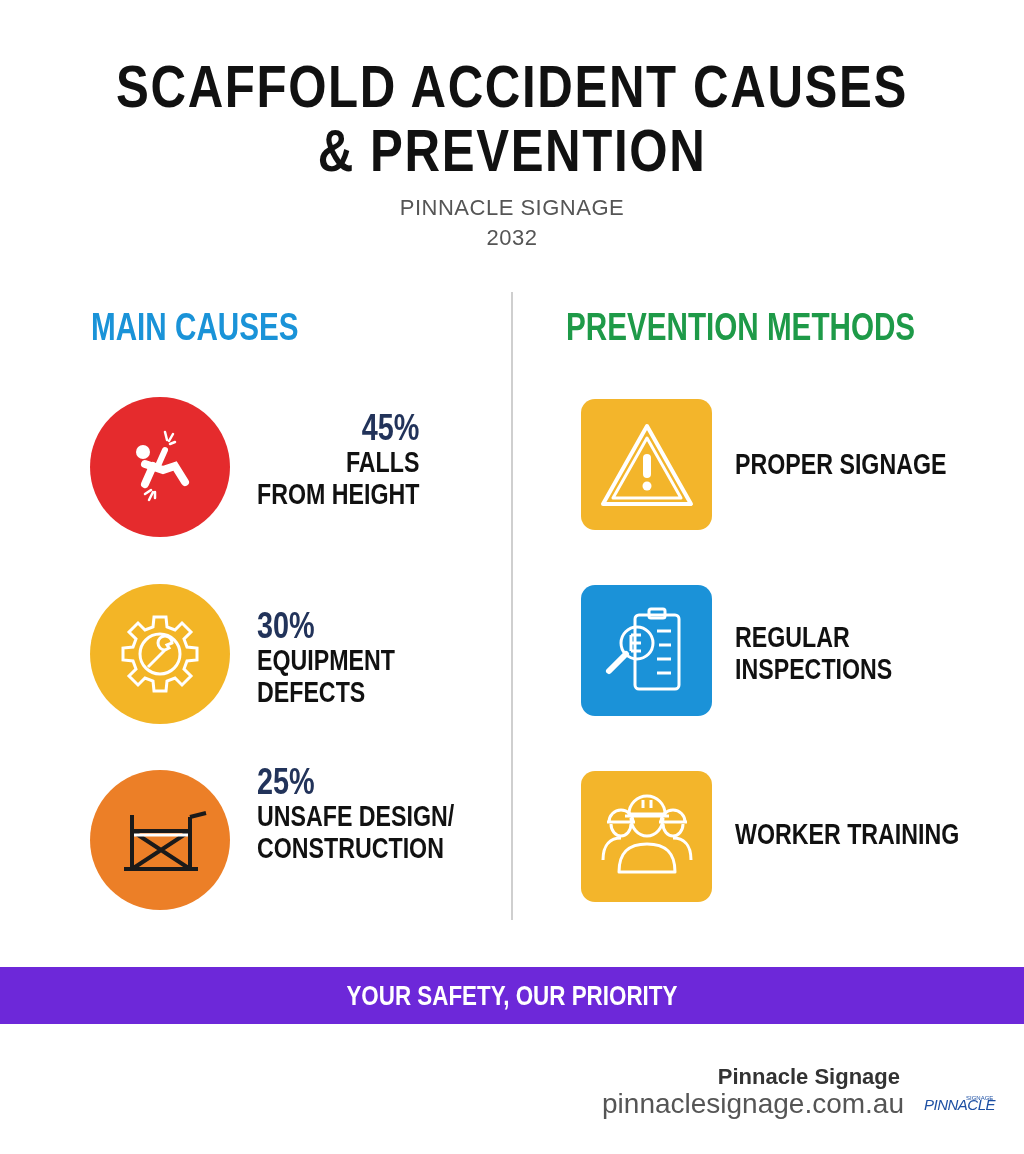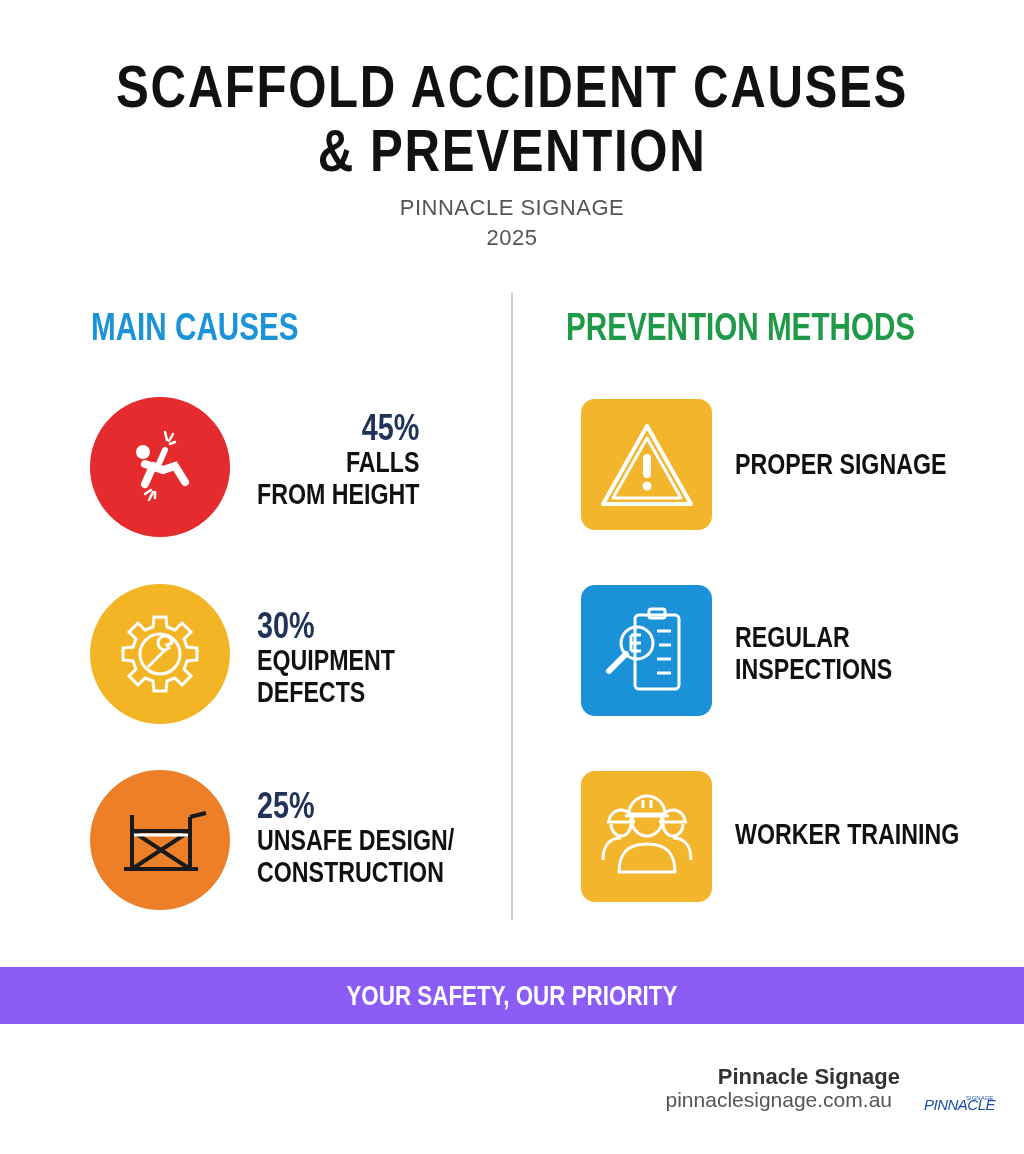--- a/index.html
+++ b/index.html
@@ -22,48 +22,48 @@
   .circle { position: absolute; left: 90px; width: 140px; height: 140px; border-radius: 50%; display: flex; align-items: center; justify-content: center; }
   .c1 { top: 397px; background: #e52b2d; }
   .c2 { top: 584px; background: #f3b526; }
   .c3 { top: 770px; background: #ec7f27; }
 
   .cause-text { position: absolute; left: 257px; }
   .pct { font-weight: 700; font-size: 36px; color: #22335a; line-height: 36px; transform: scaleX(0.8); transform-origin: left center; white-space: nowrap; }
   .lbl { font-weight: 700; font-size: 29px; color: #111; line-height: 32px; transform: scaleX(0.8); transform-origin: left center; white-space: nowrap; }
   .ct1 { top: 410px; text-align: right; }
   .ct2 { top: 608px; }
-  .ct3 { top: 788px; }
+  .ct3 { top: 764px; }
 
   .square { position: absolute; left: 581px; width: 131px; height: 131px; border-radius: 14px; display: flex; align-items: center; justify-content: center; }
   .s1 { top: 399px; background: #f3b52b; }
   .s2 { top: 585px; background: #1b92d8; }
   .s3 { top: 771px; background: #f3b52b; }
 
   .prev-text { position: absolute; left: 735px; font-weight: 700; font-size: 29px; color: #111; line-height: 32px; transform: scaleX(0.8); transform-origin: left center; white-space: nowrap; }
   .pt1 { top: 448px; }
   .pt2 { top: 621px; }
   .pt3 { top: 818px; }
 
-  .banner { position: absolute; left: 0; top: 967px; width: 1024px; height: 57px; background: #8b5cf6; display: flex; align-items: center; justify-content: center; }
+  .banner { position: absolute; left: 0; top: 967px; width: 1024px; height: 57px; background: #6d28d9; display: flex; align-items: center; justify-content: center; }
   .banner span { color: #fff; font-weight: 700; font-size: 28px; transform: scaleX(0.8); display: inline-block; white-space: nowrap; }
 
   .footer-name { position: absolute; right: 124px; top: 1064px; font-weight: 700; font-size: 22px; color: #333; }
-  .footer-url { position: absolute; right: 132px; top: 1088px; font-size: 21px; color: #555; }
+  .footer-url { position: absolute; right: 120px; top: 1088px; font-size: 28px; color: #555; }
   .logo { position: absolute; left: 924px; top: 1080px; width: 76px; height: 24px; }
   .logo-main { position: absolute; left: 0; top: 0; font-weight: 400; font-style: italic; font-size: 15px; color: #1c4fa3; letter-spacing: -0.5px; margin-top: 16px; }
   .logo-sub { position: absolute; left: 42px; top: 15px; font-size: 6px; color: #1c4fa3; }
 </style>
 </head>
 <body>
 
 <div class="title t1">SCAFFOLD ACCIDENT CAUSES</div>
 <div class="title t2">&amp; PREVENTION</div>
 <div class="sub sub1">PINNACLE SIGNAGE</div>
-<div class="sub sub2">2025</div>
+<div class="sub sub2">2032</div>
 
 <div class="divider"></div>
 
 <div class="sec-head head-left">MAIN CAUSES</div>
 <div class="sec-head head-right">PREVENTION METHODS</div>
 
 <div class="circle c1">
   <svg width="90" height="90" viewBox="0 0 90 90">
     <circle cx="28" cy="30" r="7" fill="#fff"></circle>
     <path d="M30 42 L48 48 L60 44 L70 60" stroke="#fff" stroke-width="8" stroke-linecap="round" fill="none"></path>

